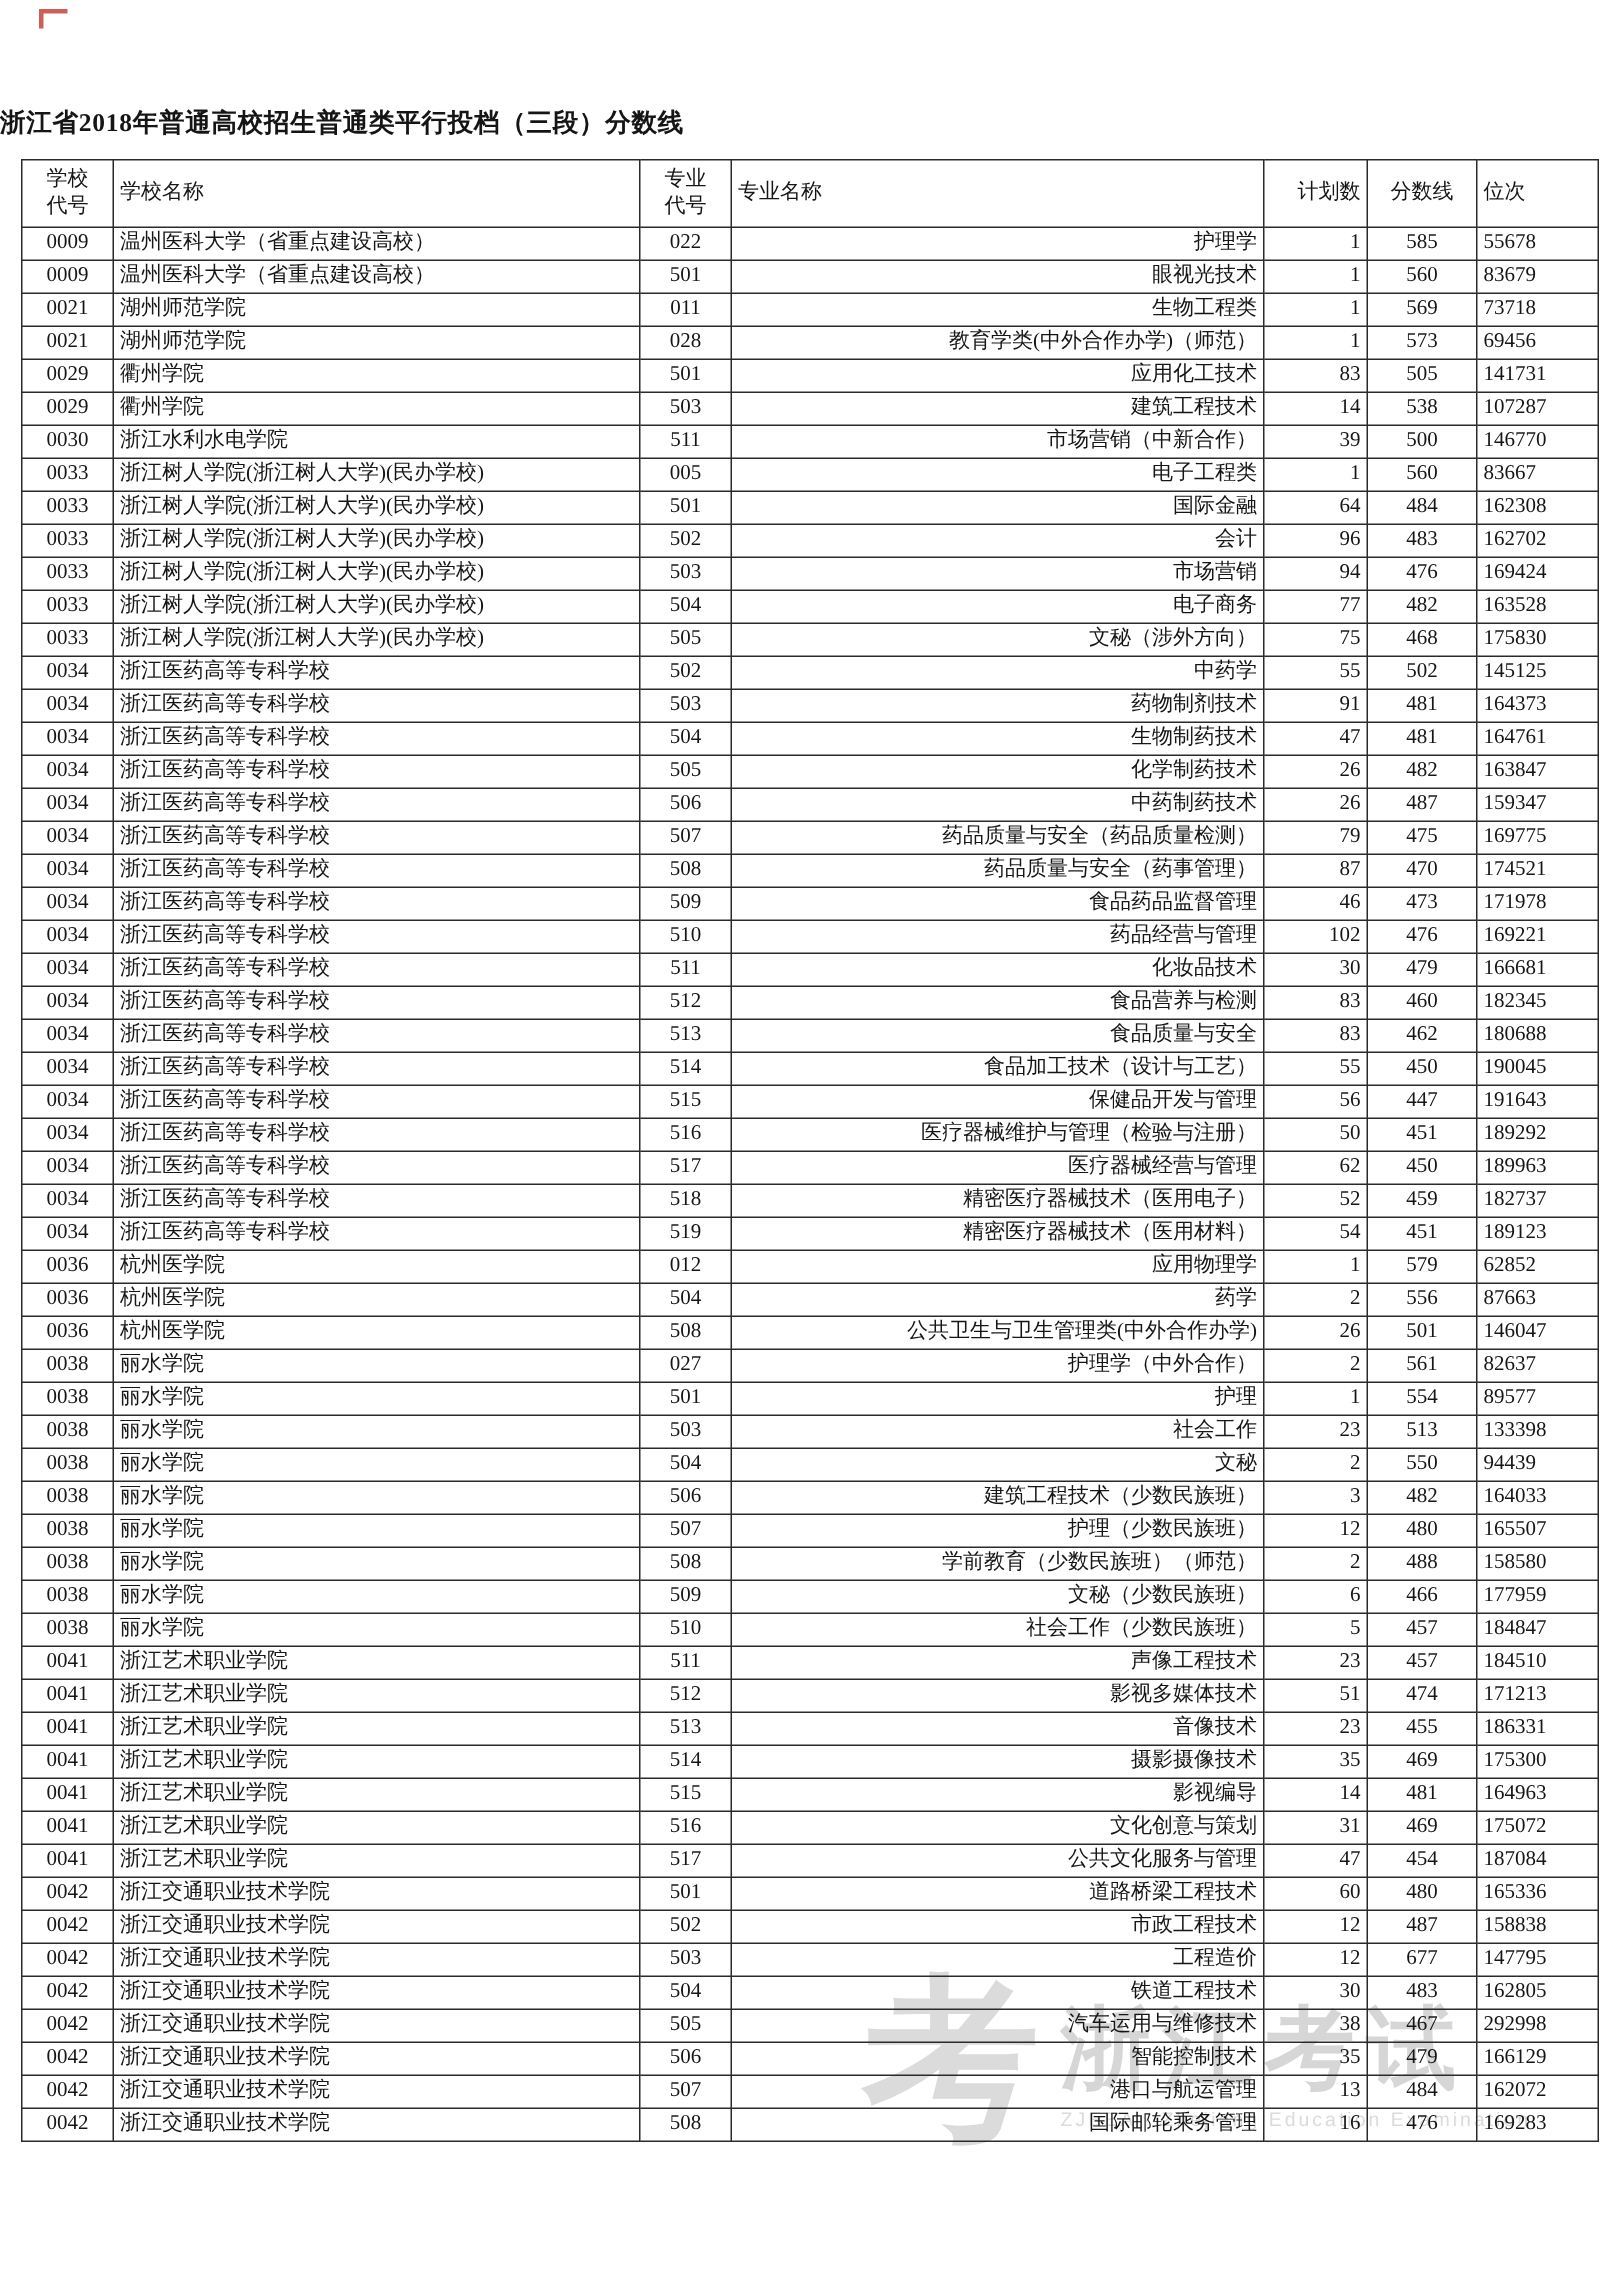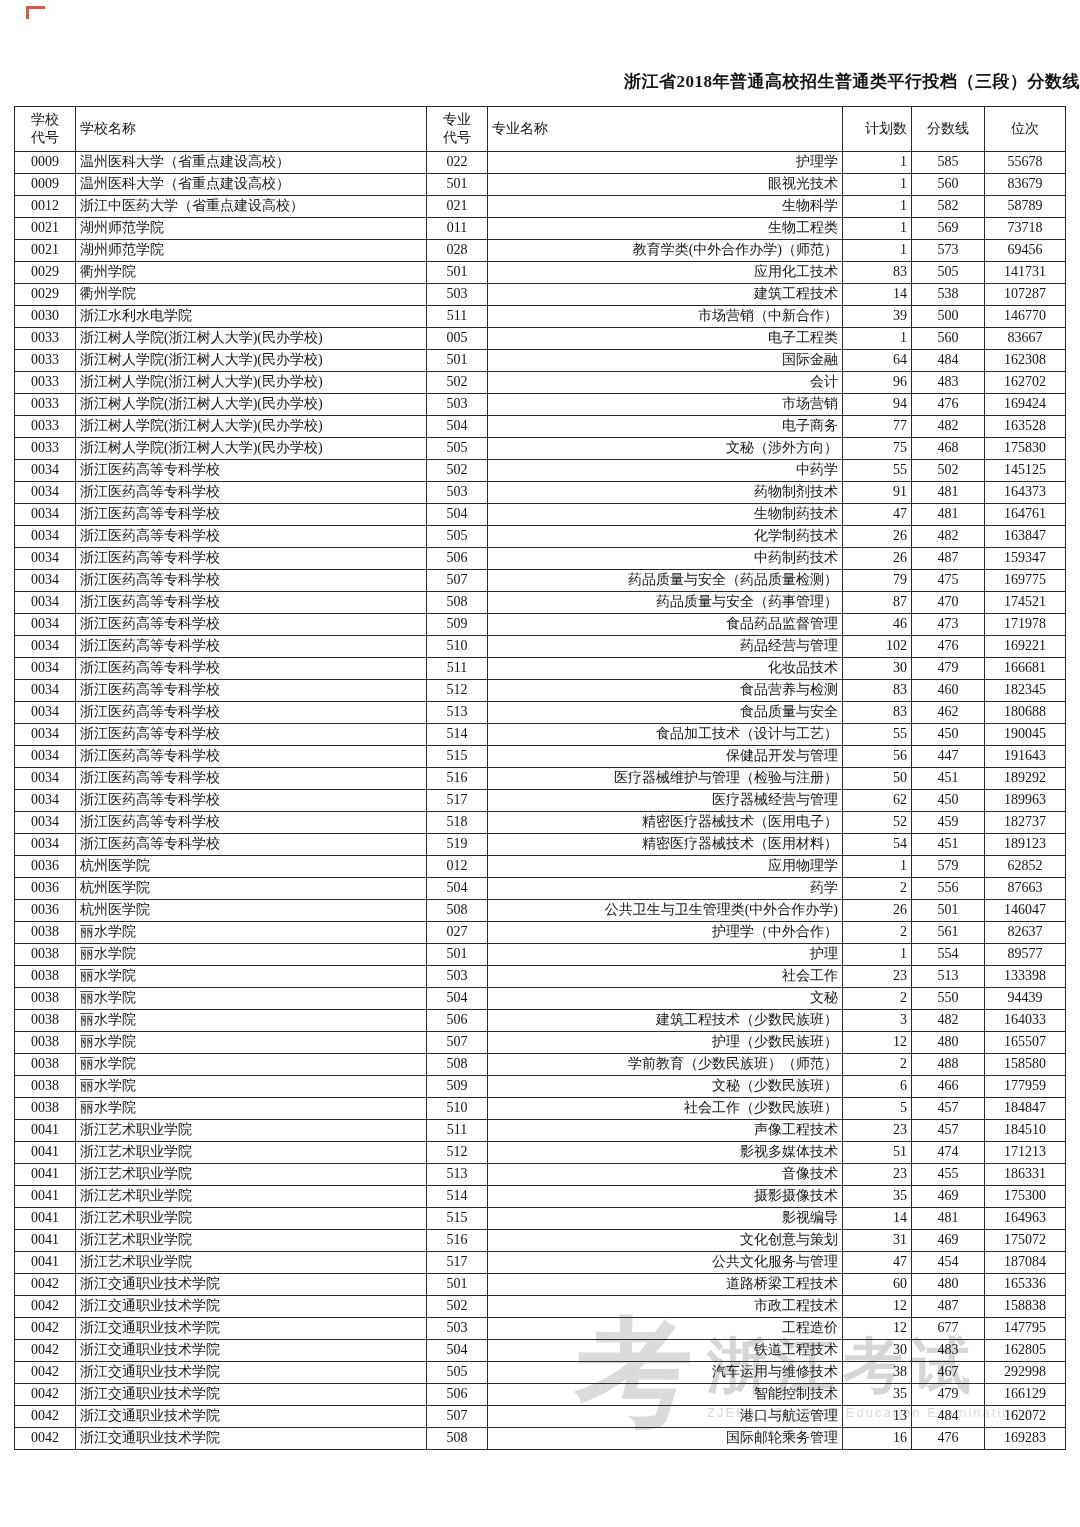--- a/index.html
+++ b/index.html
@@ -6,39 +6,39 @@
   body{
     width:1080px;height:1527px;background:#ffffff;position:relative;
     font-family:"Liberation Serif","DejaVu Serif",serif;color:#151515;
     overflow:hidden;
   }
   .corner-mark{
     position:absolute;top:6px;left:26px;width:16px;height:10px;
     border-left:3px solid #c0392b;border-top:3px solid #c0392b;opacity:.8;
   }
   .page-title{
-    padding-top:70px;text-align:right;font-size:17px;font-weight:bold;
+    padding-top:70px;text-align:left;font-size:17px;font-weight:bold;
     letter-spacing:.5px;
   }
   table.score-table{
     border-collapse:collapse;table-layout:fixed;width:988px;margin:13px auto 0;
     position:relative;z-index:2;background:transparent;
   }
   .score-table th,.score-table td{
     border:1px solid #2a2a2a;font-size:14px;padding:0 4px;height:21px;
     line-height:1.05;overflow:hidden;white-space:nowrap;font-weight:normal;
   }
   .score-table th{white-space:pre-line;height:44px;line-height:1.3;}
   .c-school-code{width:52px;text-align:center;margin-left:48px;}
   .c-school-name{width:342px;text-align:left;}
   .c-major-code{width:52px;text-align:center;}
   .c-major-name{width:346px;text-align:right;}
   .c-plan{width:60px;text-align:right;padding-right:10px;}
   .c-score{width:64px;text-align:center;}
-  .c-rank{width:72px;text-align:center;padding-right:8px;}
+  .c-rank{width:72px;text-align:left;padding-right:8px;}
   th.c-school-name,th.c-major-name{text-align:left;}
   th.c-plan{text-align:right;margin-top:10px;}
   .watermark{
     position:absolute;top:1315px;left:575px;z-index:1;display:flex;
     align-items:flex-start;gap:14px;color:#c3c3c3;opacity:.75;
     pointer-events:none;user-select:none;
   }
   .watermark .wm-logo{
     font-size:118px;line-height:1;color:#cfcfcf;
     font-family:"Liberation Serif",serif;font-weight:bold;
@@ -94,29 +94,20 @@
       <tr>
         <td class="c-school-code">0009</td>
         <td class="c-school-name">温州医科大学（省重点建设高校）</td>
         <td class="c-major-code">501</td>
         <td class="c-major-name">眼视光技术</td>
         <td class="c-plan">1</td>
         <td class="c-score">560</td>
         <td class="c-rank">83679</td>
       </tr>
       <tr>
-        <td class="c-school-code">0012</td>
-        <td class="c-school-name">浙江中医药大学（省重点建设高校）</td>
-        <td class="c-major-code">021</td>
-        <td class="c-major-name">生物科学</td>
-        <td class="c-plan">1</td>
-        <td class="c-score">582</td>
-        <td class="c-rank">58789</td>
-      </tr>
-      <tr>
         <td class="c-school-code">0021</td>
         <td class="c-school-name">湖州师范学院</td>
         <td class="c-major-code">011</td>
         <td class="c-major-name">生物工程类</td>
         <td class="c-plan">1</td>
         <td class="c-score">569</td>
         <td class="c-rank">73718</td>
       </tr>
       <tr>
         <td class="c-school-code">0021</td>

